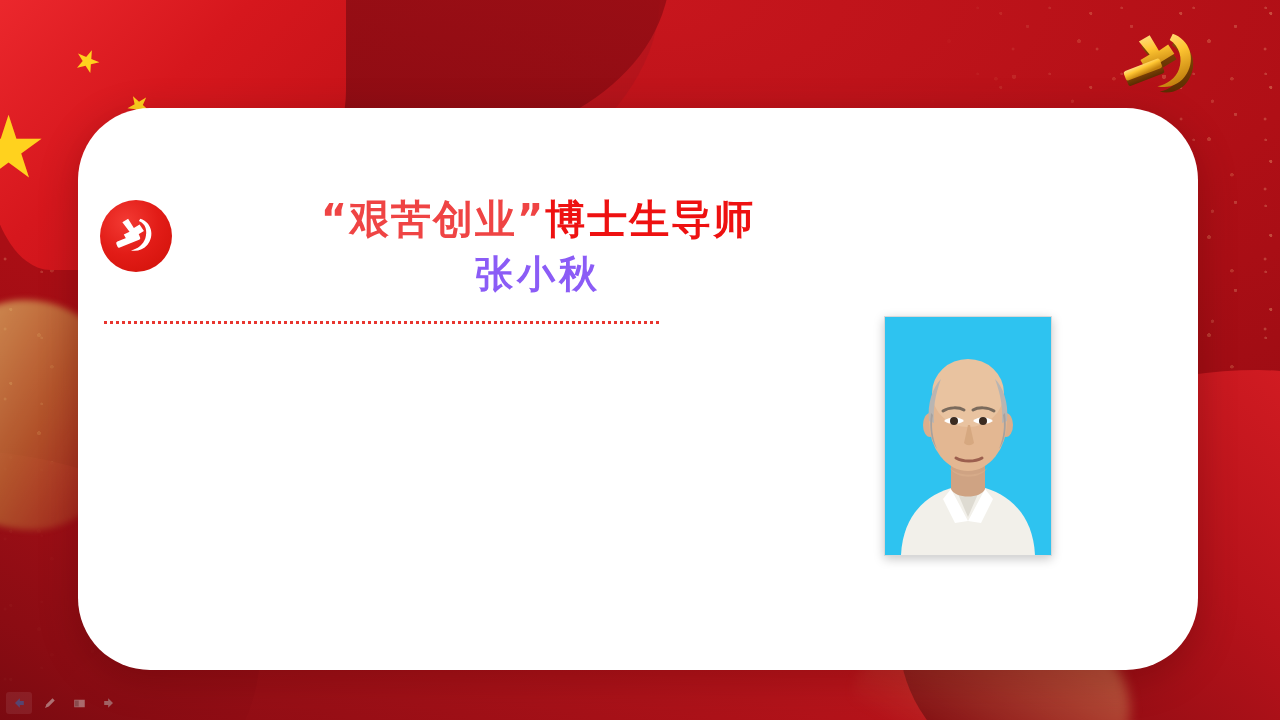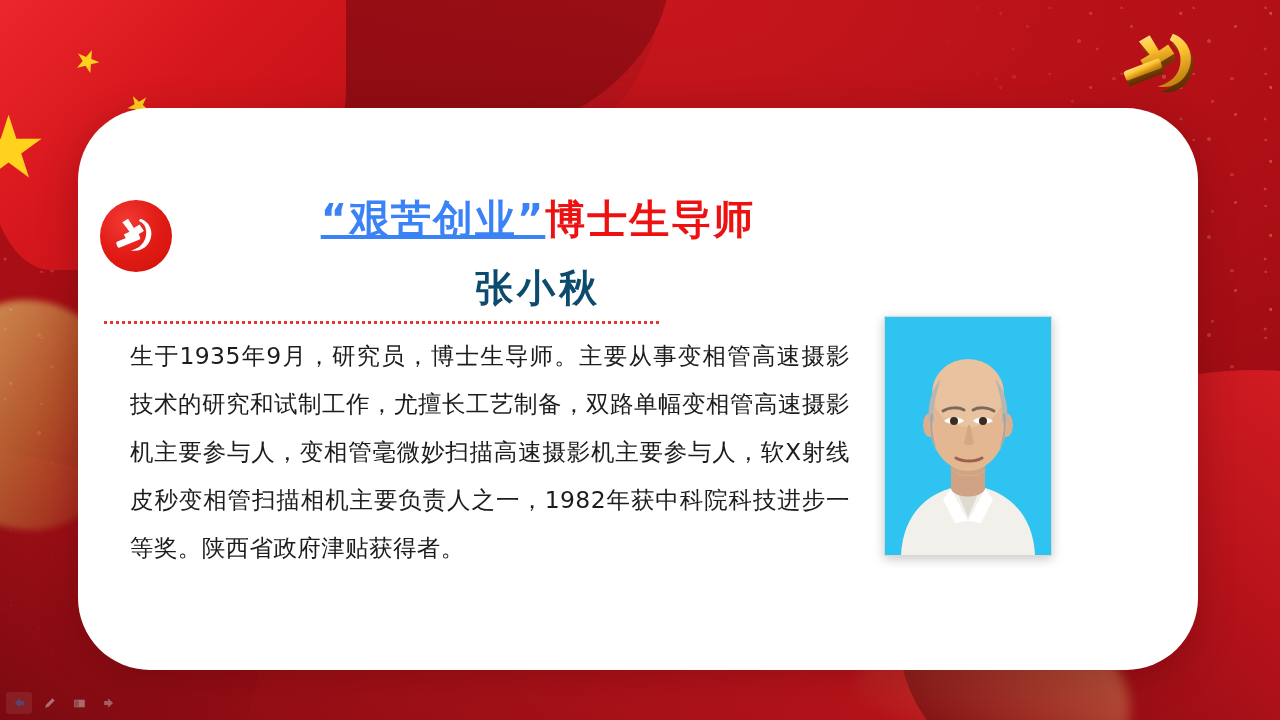--- a/index.html
+++ b/index.html
@@ -156,30 +156,30 @@
     text-align: center;
   }
   .title-main {
     font-family: "DejaVu Sans", "Liberation Sans", sans-serif;
     font-size: 40px;
     font-weight: bold;
     letter-spacing: 2px;
     line-height: 1.28;
     white-space: nowrap;
   }
-  .title-main .q    { color: #3b82f6; text-decoration: underline; }
+  .title-main .q    { color: #ef4444; }
   .title-main .part { color: #ee1111; }
   .title-name {
-    font-family: Liberation Mono, monospace;
+    font-family: Liberation Sans, sans-serif;
     font-size: 38px;
     font-weight: bold;
-    color: #0c4a6e;
+    color: #8b5cf6;
     letter-spacing: 4px;
     line-height: 1.45;
-    margin-top: 18px;
+    margin-top: 2px;
   }
 
   .divider {
     position: absolute;
     left: 26px; top: 213px;
     width: 556px; height: 3px;
     background-image: linear-gradient(90deg, #e8352f 0 3px, transparent 3px 6px);
     background-size: 6px 3px;
     background-repeat: repeat-x;
   }
@@ -286,21 +286,20 @@
 
     <div class="heading-block">
       <div class="title-main">
         <span class="q">“艰苦创业”</span><span class="part">博士生导师</span>
       </div>
       <div class="title-name">张小秋</div>
     </div>
 
     <div class="divider"></div>
 
-    <div class="body-text">生于1935年9月，研究员，博士生导师。主要从事变相管高速摄影技术的研究和试制工作，尤擅长工艺制备，双路单幅变相管高速摄影机主要参与人，变相管毫微妙扫描高速摄影机主要参与人，软X射线皮秒变相管扫描相机主要负责人之一，1982年获中科院科技进步一等奖。陕西省政府津贴获得者。</div>
 
     <div class="portrait">
       <svg viewBox="0 0 166 238" width="166" height="238">
         <rect x="0" y="0" width="166" height="238" fill="#2ec3f0"></rect>
 
         <path d="M16 238 C18 196 44 176 70 170 L96 170 C122 176 148 196 150 238 Z" fill="#f2f0ea"></path>
         <path d="M70 170 L83 200 L96 170 L88 166 L78 166 Z" fill="#dedbd2"></path>
 
         <path d="M66 172 L83 204 L70 206 L58 182 Z" fill="#ffffff"></path>
         <path d="M100 172 L83 204 L96 206 L108 182 Z" fill="#ffffff"></path>

